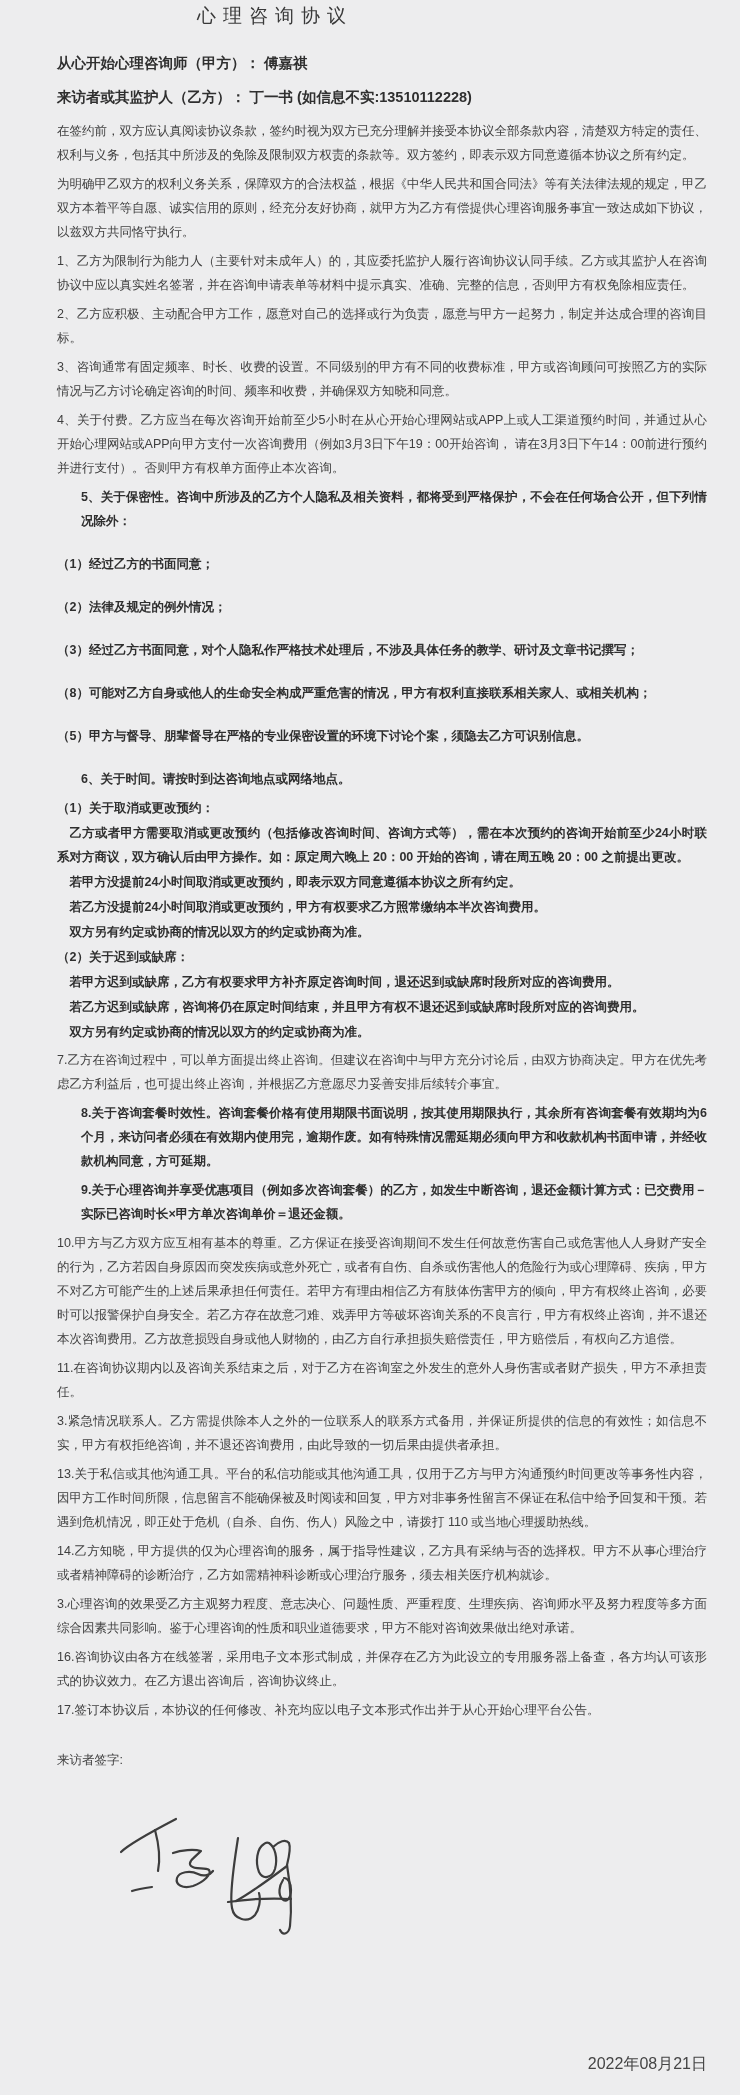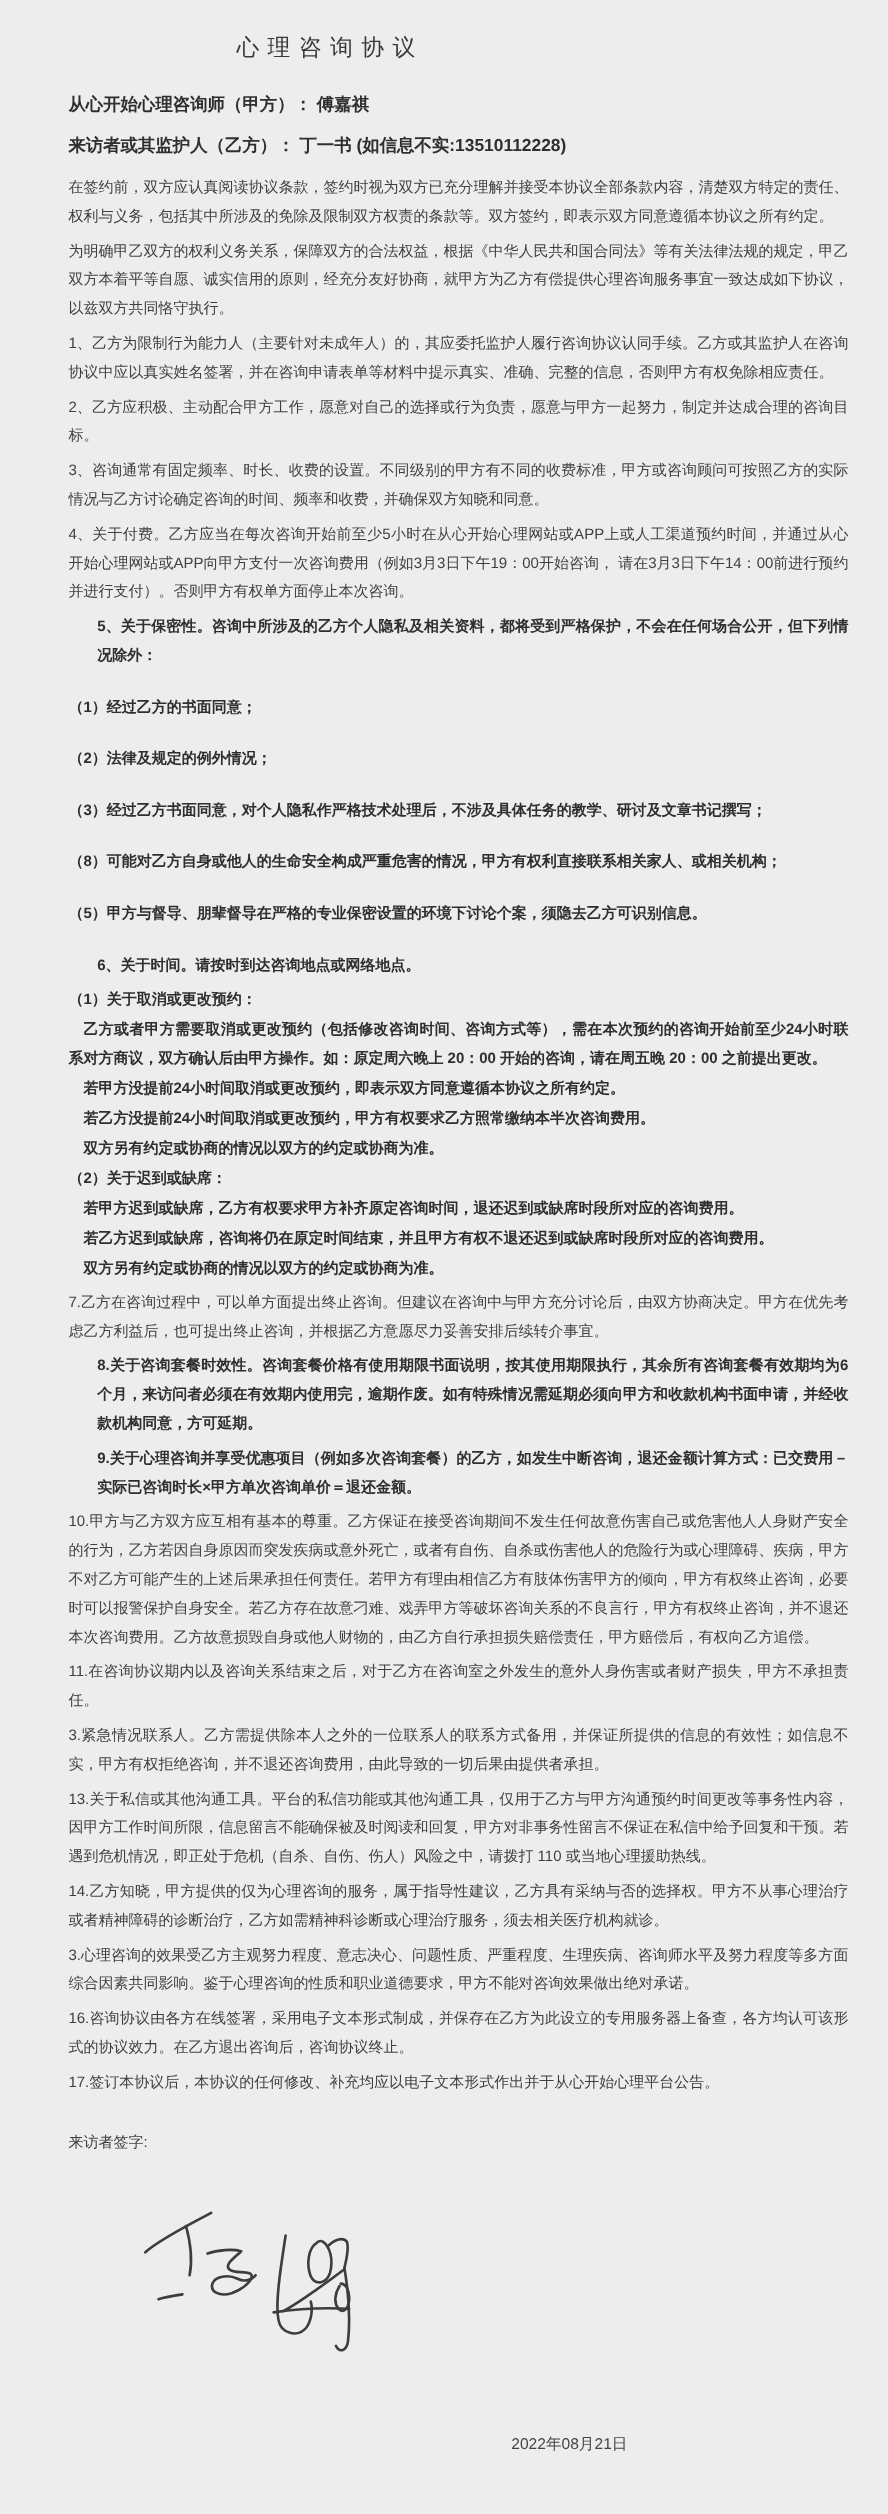--- a/index.html
+++ b/index.html
@@ -1,40 +1,40 @@
 <!DOCTYPE html>
 <html lang="zh"><head>
 <meta charset="utf-8">
 <style>
   html,body{margin:0;padding:0;background:#ededee;}
   .page{
     position:relative;
     width:740px;height:2095px;overflow:hidden;
     background:#ededee;box-sizing:border-box;
-    padding:26px 33px 0 57px;
+    padding:1px 33px 0 57px;
     font-family:"Liberation Sans",sans-serif;
     font-size:12.5px;line-height:24px;
     color:#3f3f3f;text-align:justify;
   }
   h1.title{
     font-size:19px;font-weight:400;letter-spacing:7px;
     color:#393939;margin:0 0 20px;padding-left:140px;
     text-align:left;line-height:30px;
   }
   p{margin:4px 0 5px;}
   .party{font-size:14.5px;font-weight:700;color:#2f2f2f;margin:0 0 9px;line-height:25px;}
   .b{font-weight:700;color:#2f2f2f;margin-left:24px;}
   .sub{margin-left:18px;}
   .ti{text-indent:1em;}
   .t{margin:19px 0;}
   .f{margin:1px 0;}
   .sig-label{margin:26px 0 0;}
   .sig{margin:24px 0 0 26px;height:152px;}
   .sig svg{display:block;}
-  .date-row{margin-top:52px;padding-left:369px;font-size:13px;color:#454545;text-align:left;}
+  .date-row{margin-top:104px;padding-left:369px;font-size:16px;color:#454545;text-align:right;}
 </style>
 </head>
 <body>
 
 <div class="page">
 
   <h1 class="title">心理咨询协议</h1>
 
   <p class="party">从心开始心理咨询师（甲方）： 傅嘉祺</p>
   <p class="party">来访者或其监护人（乙方）： 丁一书 (如信息不实:13510112228)</p>

